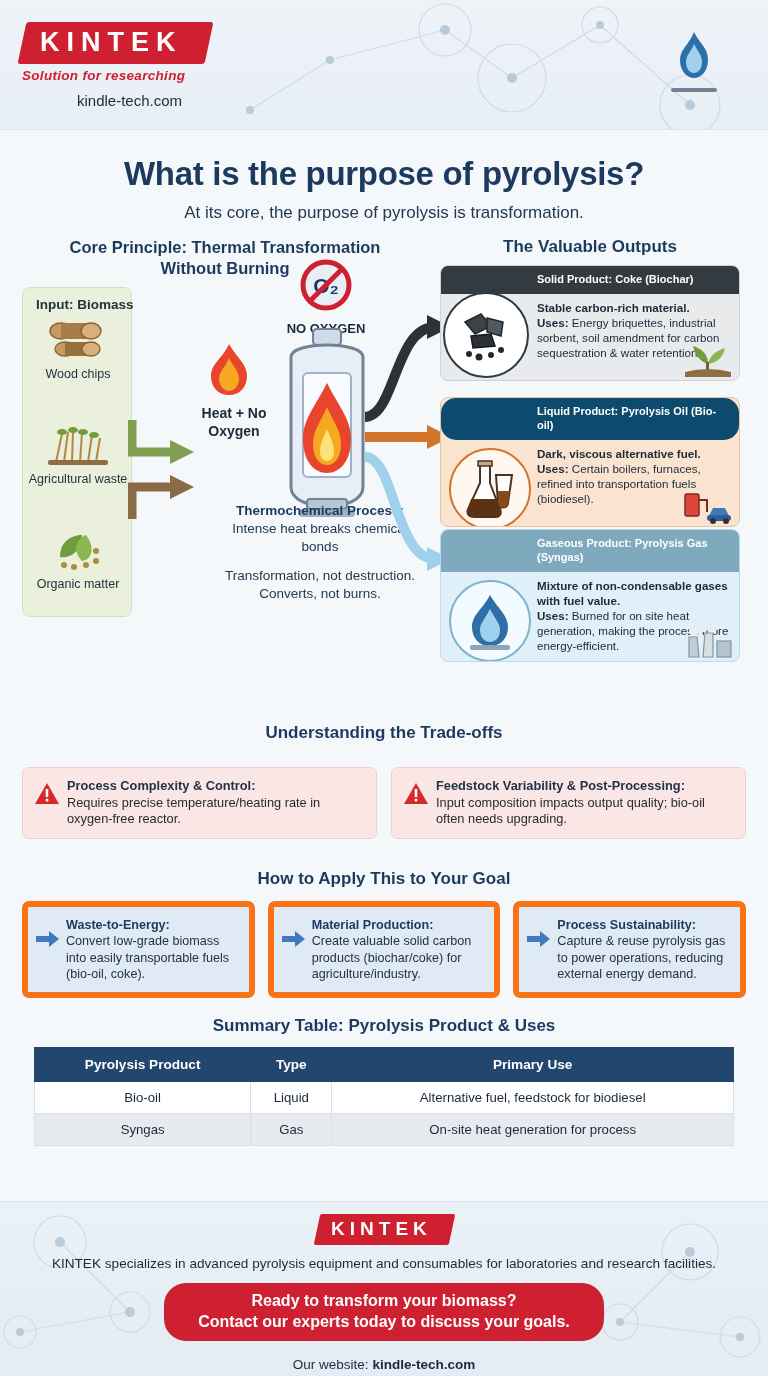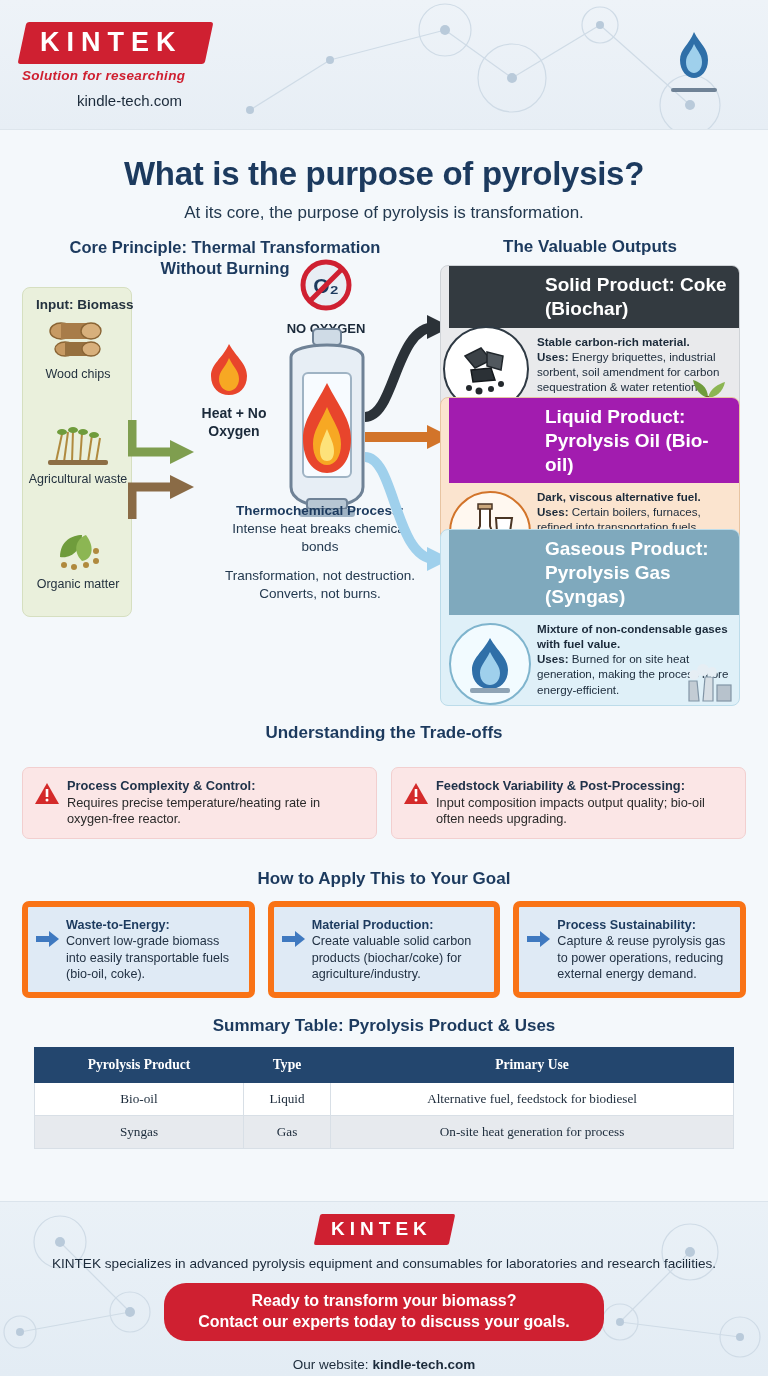--- a/index.html
+++ b/index.html
@@ -131,29 +131,29 @@
   .thermo b { color:#1c3a5e; }
   .thermo2 {
     position:absolute; left:205px; top:330px; width:230px; text-align:center;
     font-size:13.5px; line-height:1.35; color:#23394f;
   }
 
   
   .out-card {
     position:absolute; left:440px; width:300px; border-radius:8px; overflow:hidden;
   }
-  .out-head { font-weight:bold; font-size:19px; line-height:1.25; padding:7px 10px 7px 96px;margin-left:8px; }
+  .out-head { font-weight:bold; font-size:11px; line-height:1.25; padding:7px 10px 7px 96px; }
   .out-body { font-size:11.6px; line-height:1.3; padding:6px 10px 8px 96px; min-height:86px; position:relative;}
   .out-icon { position:absolute; left:8px; top:8px; width:82px; height:82px; border-radius:50%;
               display:flex; align-items:center; justify-content:center; }
 
   .card-solid { top:28px; background:#e9eaec; border:1px solid #cfd3d7;}
   .card-solid .out-head { background:#333a40; color:#fff; }
   .card-liquid { top:160px; background:#fbe4cf; border:1px solid #e7c4a2;}
-  .card-liquid .out-head { background:#a21caf; color:#fff; }
+  .card-liquid .out-head { background:#0c4a6e; color:#fff;border-radius:15px; }
   .card-gas { top:292px; background:#dff0f8; border:1px solid #bcdcea;}
   .card-gas .out-head { background:#7fa9bd; color:#fff; }
 
   .out-icon-solid { background:#fff; border:2px solid #2f3a44; left:2px; top:-2px; width:86px; height:86px;}
   .out-icon-liquid { background:#fff8f0; border:2px solid #d2742a; }
   .out-icon-gas { background:#f2fbff; border:2px solid #7fb4cd; }
 
   
   .tradeoffs { margin-top:6px; }
   .to-row { display:flex; gap:14px; padding:12px 22px; margin-top:12px; }
@@ -167,21 +167,21 @@
   
   .goals-row { display:flex; gap:13px; padding:0 22px; margin-top:12px; }
   .goal-card {
     flex:1; background:#dfeaf5; border:6px solid #f97316; border-radius:7px;
     padding:10px 10px 10px 38px; position:relative; font-size:12.6px; line-height:1.3; color:#233244;
   }
   .goal-card b { color:#1c3a5e; }
   .goal-arrow { position:absolute; left:8px; top:22px; }
 
   
-  .table-wrap { padding:0 34px; margin-top:11px;font-family:Liberation Serif, serif; }
+  .table-wrap { padding:0 34px; margin-top:11px; }
   table { width:100%; border-collapse:collapse; font-size:13.2px; }
   thead th {
     background:#23466e; color:#fff; font-weight:bold; padding:9px 6px; font-size:13.6px;
     border:1px solid #23466e;
   }
   tbody td { padding:8px 6px; text-align:center; border:1px solid #d8dfe6; background:#fff; }
   tbody tr:nth-child(even) td { background:#e7eaee; }
 
   
   .footer {

